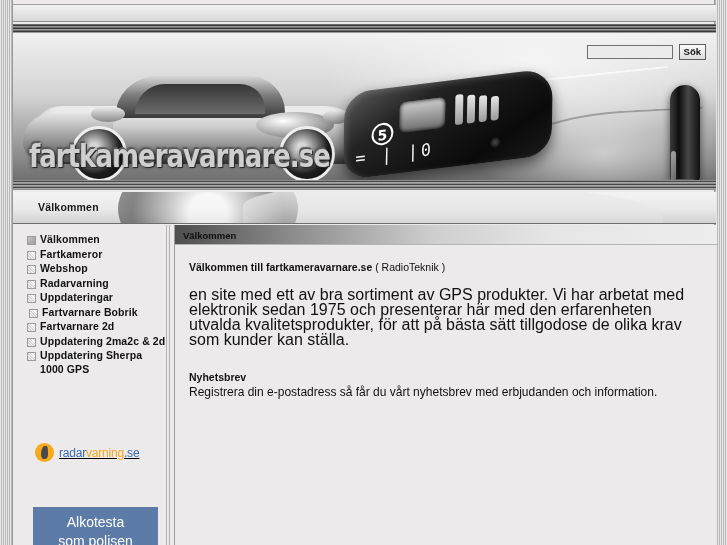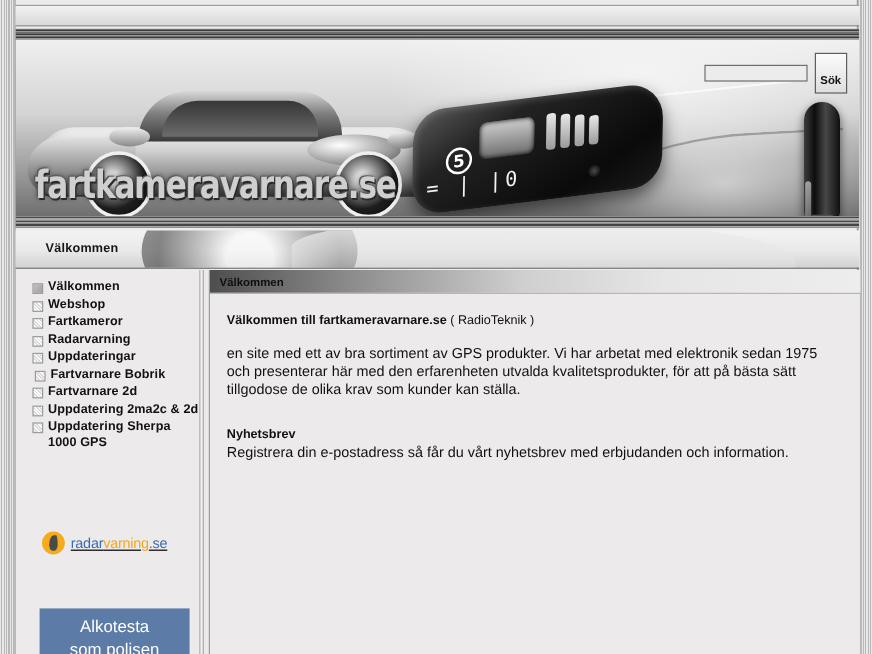--- a/index.html
+++ b/index.html
@@ -232,21 +232,21 @@
     border: 1px solid #6f6f6f;
     background: #ececec;
     font-family: "Liberation Sans", sans-serif;
     font-size: 10px;
     padding: 0 2px;
     outline: none;
   }
   #search-button {
     height: 16px;
     min-width: 26px;
-    padding: 16px 4px;
+    padding: 0 4px;
     border: 1px solid #5e5e5e;
     background: linear-gradient(to bottom,#fbfbfb,#dedede);
     font-family: "Liberation Sans", sans-serif;
     font-size: 9.5px;
     font-weight: 700;
     color: #111;
     cursor: pointer;
     line-height: 14px;
   }
 
@@ -389,21 +389,21 @@
   }
   #content-inner { padding: 16px 21px 0 14px; }
   .lead {
     font-size: 10.5px;
     font-weight: 700;
     color: #111;
     margin: 0 0 14px 0;
   }
   .lead .light { font-weight: 400; }
   .para {
-    font-size: 12px;
+    font-size: 16px;
     color: #111;
     line-height: 15px;
     margin: 0 0 24px 0;
     max-width: 510px;
   }
   .sub {
     font-size: 10.5px;
     font-weight: 700;
     color: #111;
     margin: 0 0 2px 0;
@@ -495,25 +495,25 @@
     <div id="body">
 
       <div id="sidebar">
         <ul id="menu">
             <li class="active">
               <span class="bullet"></span>
               <span class="mlabel">Välkommen</span>
             </li>
             <li class="">
               <span class="bullet"></span>
+              <span class="mlabel">Fartkameror</span>
+            </li>
+            <li class="">
+              <span class="bullet"></span>
               <span class="mlabel">Webshop</span>
-            </li>
-            <li class="">
-              <span class="bullet"></span>
-              <span class="mlabel">Fartkameror</span>
             </li>
             <li class="">
               <span class="bullet"></span>
               <span class="mlabel">Radarvarning</span>
             </li>
             <li class="">
               <span class="bullet"></span>
               <span class="mlabel">Uppdateringar</span>
             </li>
             <li class="indent ">

